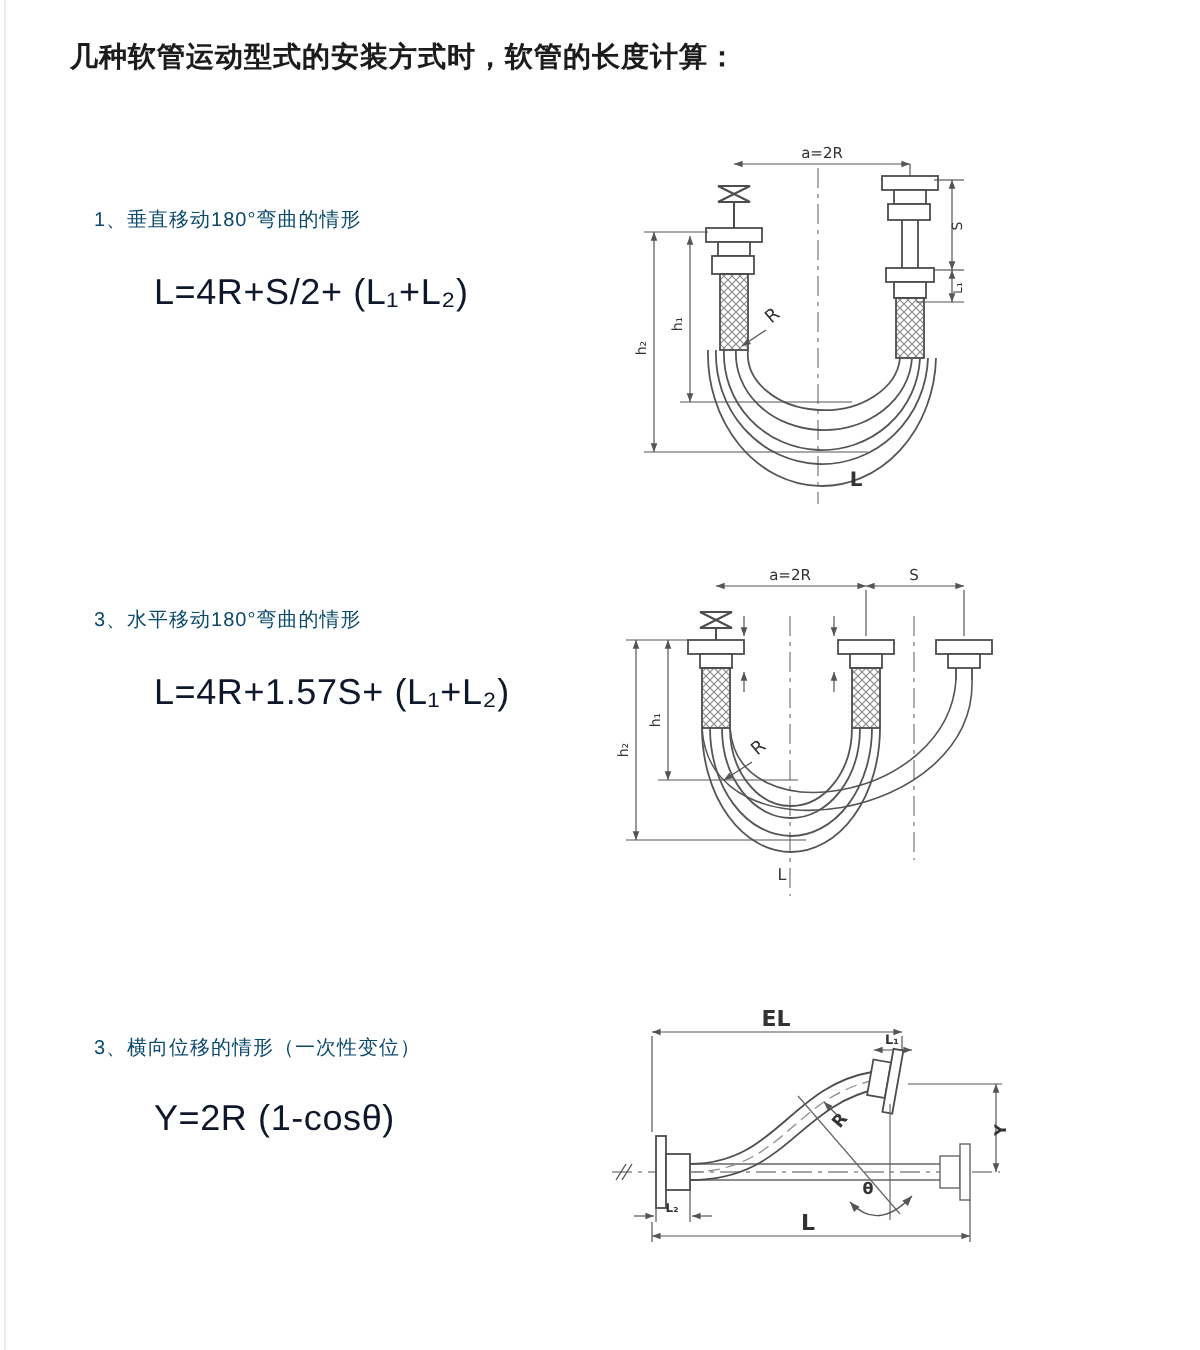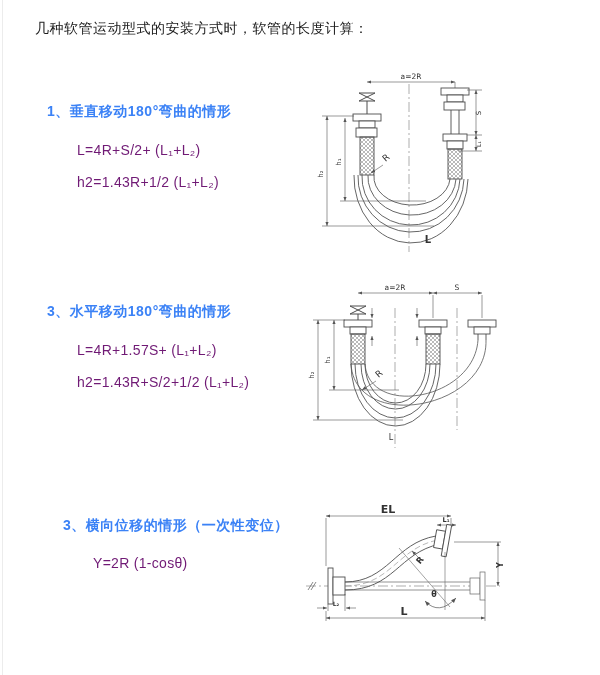--- a/index.html
+++ b/index.html
@@ -2,49 +2,48 @@
 <html><head>
 <meta charset="utf-8">
 <style>
   html,body{margin:0;padding:0;background:#ffffff;}
   .page{
     position:relative;width:600px;height:675px;background:#ffffff;overflow:hidden;
     font-family:"Liberation Sans","DejaVu Sans",sans-serif;color:#222;
   }
   .edge-line{position:absolute;left:2px;top:0;width:1px;height:675px;background:#ececec;}
   .doc-title{
-    position:absolute;left:35px;top:20px;font-size:14px;font-weight:400;
+    position:absolute;left:35px;top:20px;font-size:14px;font-weight:700;
     color:#1c1c1c;letter-spacing:0.5px;white-space:nowrap;
   }
   .calc-section{position:absolute;white-space:nowrap;}
-  .sec-heading{font-size:14px;font-weight:700;color:#3b82f6;letter-spacing:0.5px;margin:0 0 13px 0;}
-  .formula{font-size:14px;font-weight:400;color:#701a75;letter-spacing:0.3px;padding-left:30px;line-height:32px;}
+  .sec-heading{font-size:10px;font-weight:400;color:#0c4a6e;letter-spacing:0.5px;margin:0 0 13px 0;}
+  .formula{font-size:18px;font-weight:400;color:#0f172a;letter-spacing:0.3px;padding-left:30px;line-height:32px;}
   .sec3 .formula{line-height:30px;}
   .sec1{left:47px;top:103px;}
   .sec2{left:47px;top:303px;}
-  .sec3{left:47px;top:517px;margin-left:16px;}
+  .sec3{left:47px;top:517px;}
   .diagram{position:absolute;}
   .d1{left:308px;top:68px;}
   .d2{left:303px;top:280px;}
   .d3{left:298px;top:498px;font-weight:bold;}
   svg{display:block;}
   svg text{font-family:"DejaVu Sans",sans-serif;fill:#333;}
 </style>
 </head>
 <body>
 
 <div class="page">
   <div class="edge-line"></div>
 
   <div class="doc-title">几种软管运动型式的安装方式时，软管的长度计算：</div>
 
   <div class="calc-section sec1">
     <div class="sec-heading">1、垂直移动180°弯曲的情形</div>
     <div class="formula">L=4R+S/2+ (L₁+L₂)</div>
-    <div class="formula">h2=1.43R+1/2 (L₁+L₂)</div>
   </div>
 
   <div class="diagram d1">
     <svg width="280" height="190" viewBox="0 0 280 190">
       <defs>
         <marker id="ar1" viewBox="0 0 10 10" refX="9" refY="5" markerWidth="8" markerHeight="8" orient="auto-start-reverse">
           <path d="M0,1.5 L9,5 L0,8.5 z" fill="#555"></path>
         </marker>
         <pattern id="braid1" patternUnits="userSpaceOnUse" width="4" height="4">
           <path d="M0,4 L4,0 M0,0 L4,4" stroke="#8a8a8a" stroke-width="0.6"></path>
@@ -114,21 +113,20 @@
       <text transform="rotate(-40 80,92)" x="80" y="92" font-size="9" text-anchor="middle">R</text>
       <line x1="75" y1="97" x2="63" y2="105" stroke="#555" stroke-width="0.6" marker-end="url(#ar1)"></line>
 
       <text x="120" y="175" font-size="10" font-weight="bold" text-anchor="middle">L</text>
     </svg>
   </div>
 
   <div class="calc-section sec2">
     <div class="sec-heading">3、水平移动180°弯曲的情形</div>
     <div class="formula">L=4R+1.57S+ (L₁+L₂)</div>
-    <div class="formula">h2=1.43R+S/2+1/2 (L₁+L₂)</div>
   </div>
 
   <div class="diagram d2">
     <svg width="290" height="185" viewBox="0 0 290 185">
       <defs>
         <marker id="ar2" viewBox="0 0 10 10" refX="9" refY="5" markerWidth="8" markerHeight="8" orient="auto-start-reverse">
           <path d="M0,1.5 L9,5 L0,8.5 z" fill="#555"></path>
         </marker>
         <pattern id="braid2" patternUnits="userSpaceOnUse" width="4" height="4">
           <path d="M0,4 L4,0 M0,0 L4,4" stroke="#8a8a8a" stroke-width="0.6"></path>

